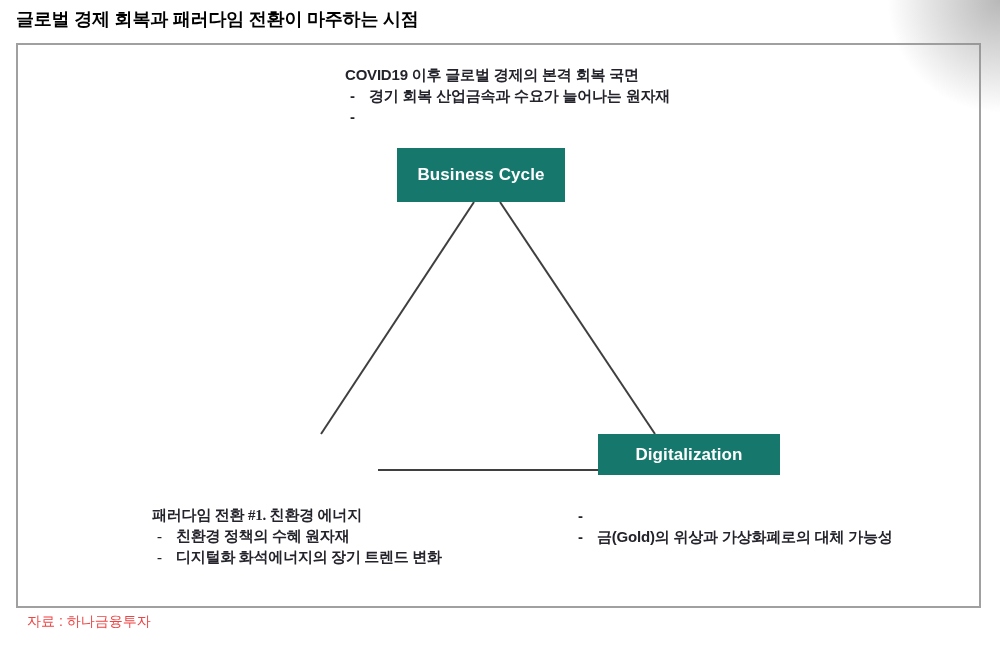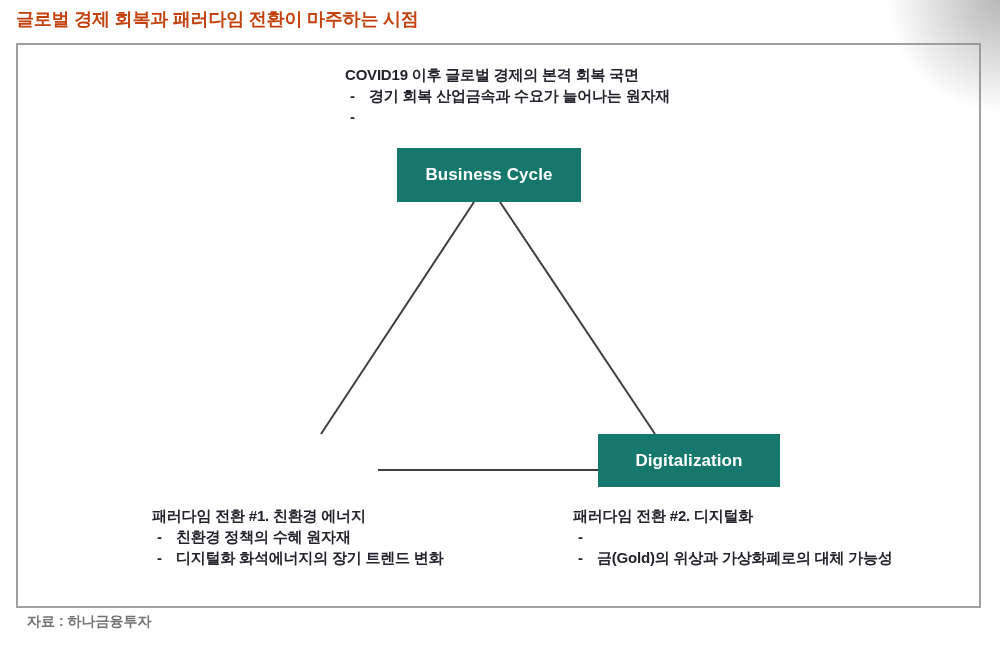--- a/index.html
+++ b/index.html
@@ -11,21 +11,21 @@
     background: #ffffff;
     font-family: "Liberation Sans", "DejaVu Sans", sans-serif;
     overflow: hidden;
   }
   .page-title {
     position: absolute;
     left: 16px;
     top: 7px;
     font-size: 18px;
     font-weight: 700;
-    color: #c2410c;
+    color: #000000;
     letter-spacing: -0.2px;
   }
   .corner-shade {
     position: absolute;
     top: 0;
     right: 0;
     width: 170px;
     height: 130px;
     background: radial-gradient(circle 150px at 100% 0%,
                 rgba(125,125,125,0.55) 0%,
@@ -56,54 +56,54 @@
     background: #16786c;
     color: #ffffff;
     font-weight: 700;
     font-size: 17px;
     display: flex;
     align-items: center;
     justify-content: center;
     letter-spacing: 0.1px;
     z-index: 2;
   }
-  .node-business-cycle { left: 397px; top: 148px; width: 184px; height: 54px; }
+  .node-business-cycle { left: 397px; top: 148px; width: 168px; height: 54px; }
   .node-clean-energy   { left: 195px; top: 434px; width: 183px; height: 53px; }
-  .node-digitalization { left: 598px; top: 434px; width: 182px; height: 53px; }
+  .node-digitalization { left: 598px; top: 434px; width: 182px; height: 41px; }
   .note {
     position: absolute;
     color: #23232b;
     font-size: 15px;
     line-height: 21px;
     z-index: 3;
   }
   .note-top   { left: 345px; top: 64px; }
-  .note-left  { left: 152px; top: 505px; }
+  .note-left  { left: 152px; top: 505px; font-family: Liberation Serif, serif; }
   .note-right { left: 573px; top: 505px; }
   .note-heading {
     font-weight: 700;
     letter-spacing: -0.2px;
   }
   .bullet {
     display: flex;
     font-weight: 600;
     letter-spacing: -0.2px;
   }
   .bullet .dash {
     width: 24px;
     flex: 0 0 24px;
     padding-left: 5px;
   }
   .source-note {
     position: absolute;
     left: 27px;
     top: 613px;
     font-size: 14px;
-    font-weight: 700;
-    color: #737373;
+    font-weight: 400;
+    color: #ef4444;
   }
 </style>
 </head>
 <body>
 
 <div class="page">
 
   <div class="page-title">글로벌 경제 회복과 패러다임 전환이 마주하는 시점</div>
 
   <div class="figure-frame"></div>
@@ -136,21 +136,20 @@
       <span class="dash">-</span>
       <span>친환경 정책의 수혜 원자재</span>
     </div>
     <div class="bullet">
       <span class="dash">-</span>
       <span>디지털화 화석에너지의 장기 트렌드 변화</span>
     </div>
   </div>
 
   <div class="note note-right">
-    <div class="note-heading">패러다임 전환 #2. 디지털화</div>
     <div class="bullet">
       <span class="dash">-</span>
     </div>
     <div class="bullet">
       <span class="dash">-</span>
       <span>금(Gold)의 위상과 가상화폐로의 대체 가능성</span>
     </div>
   </div>
 
   <div class="source-note">자료 : 하나금융투자</div>

